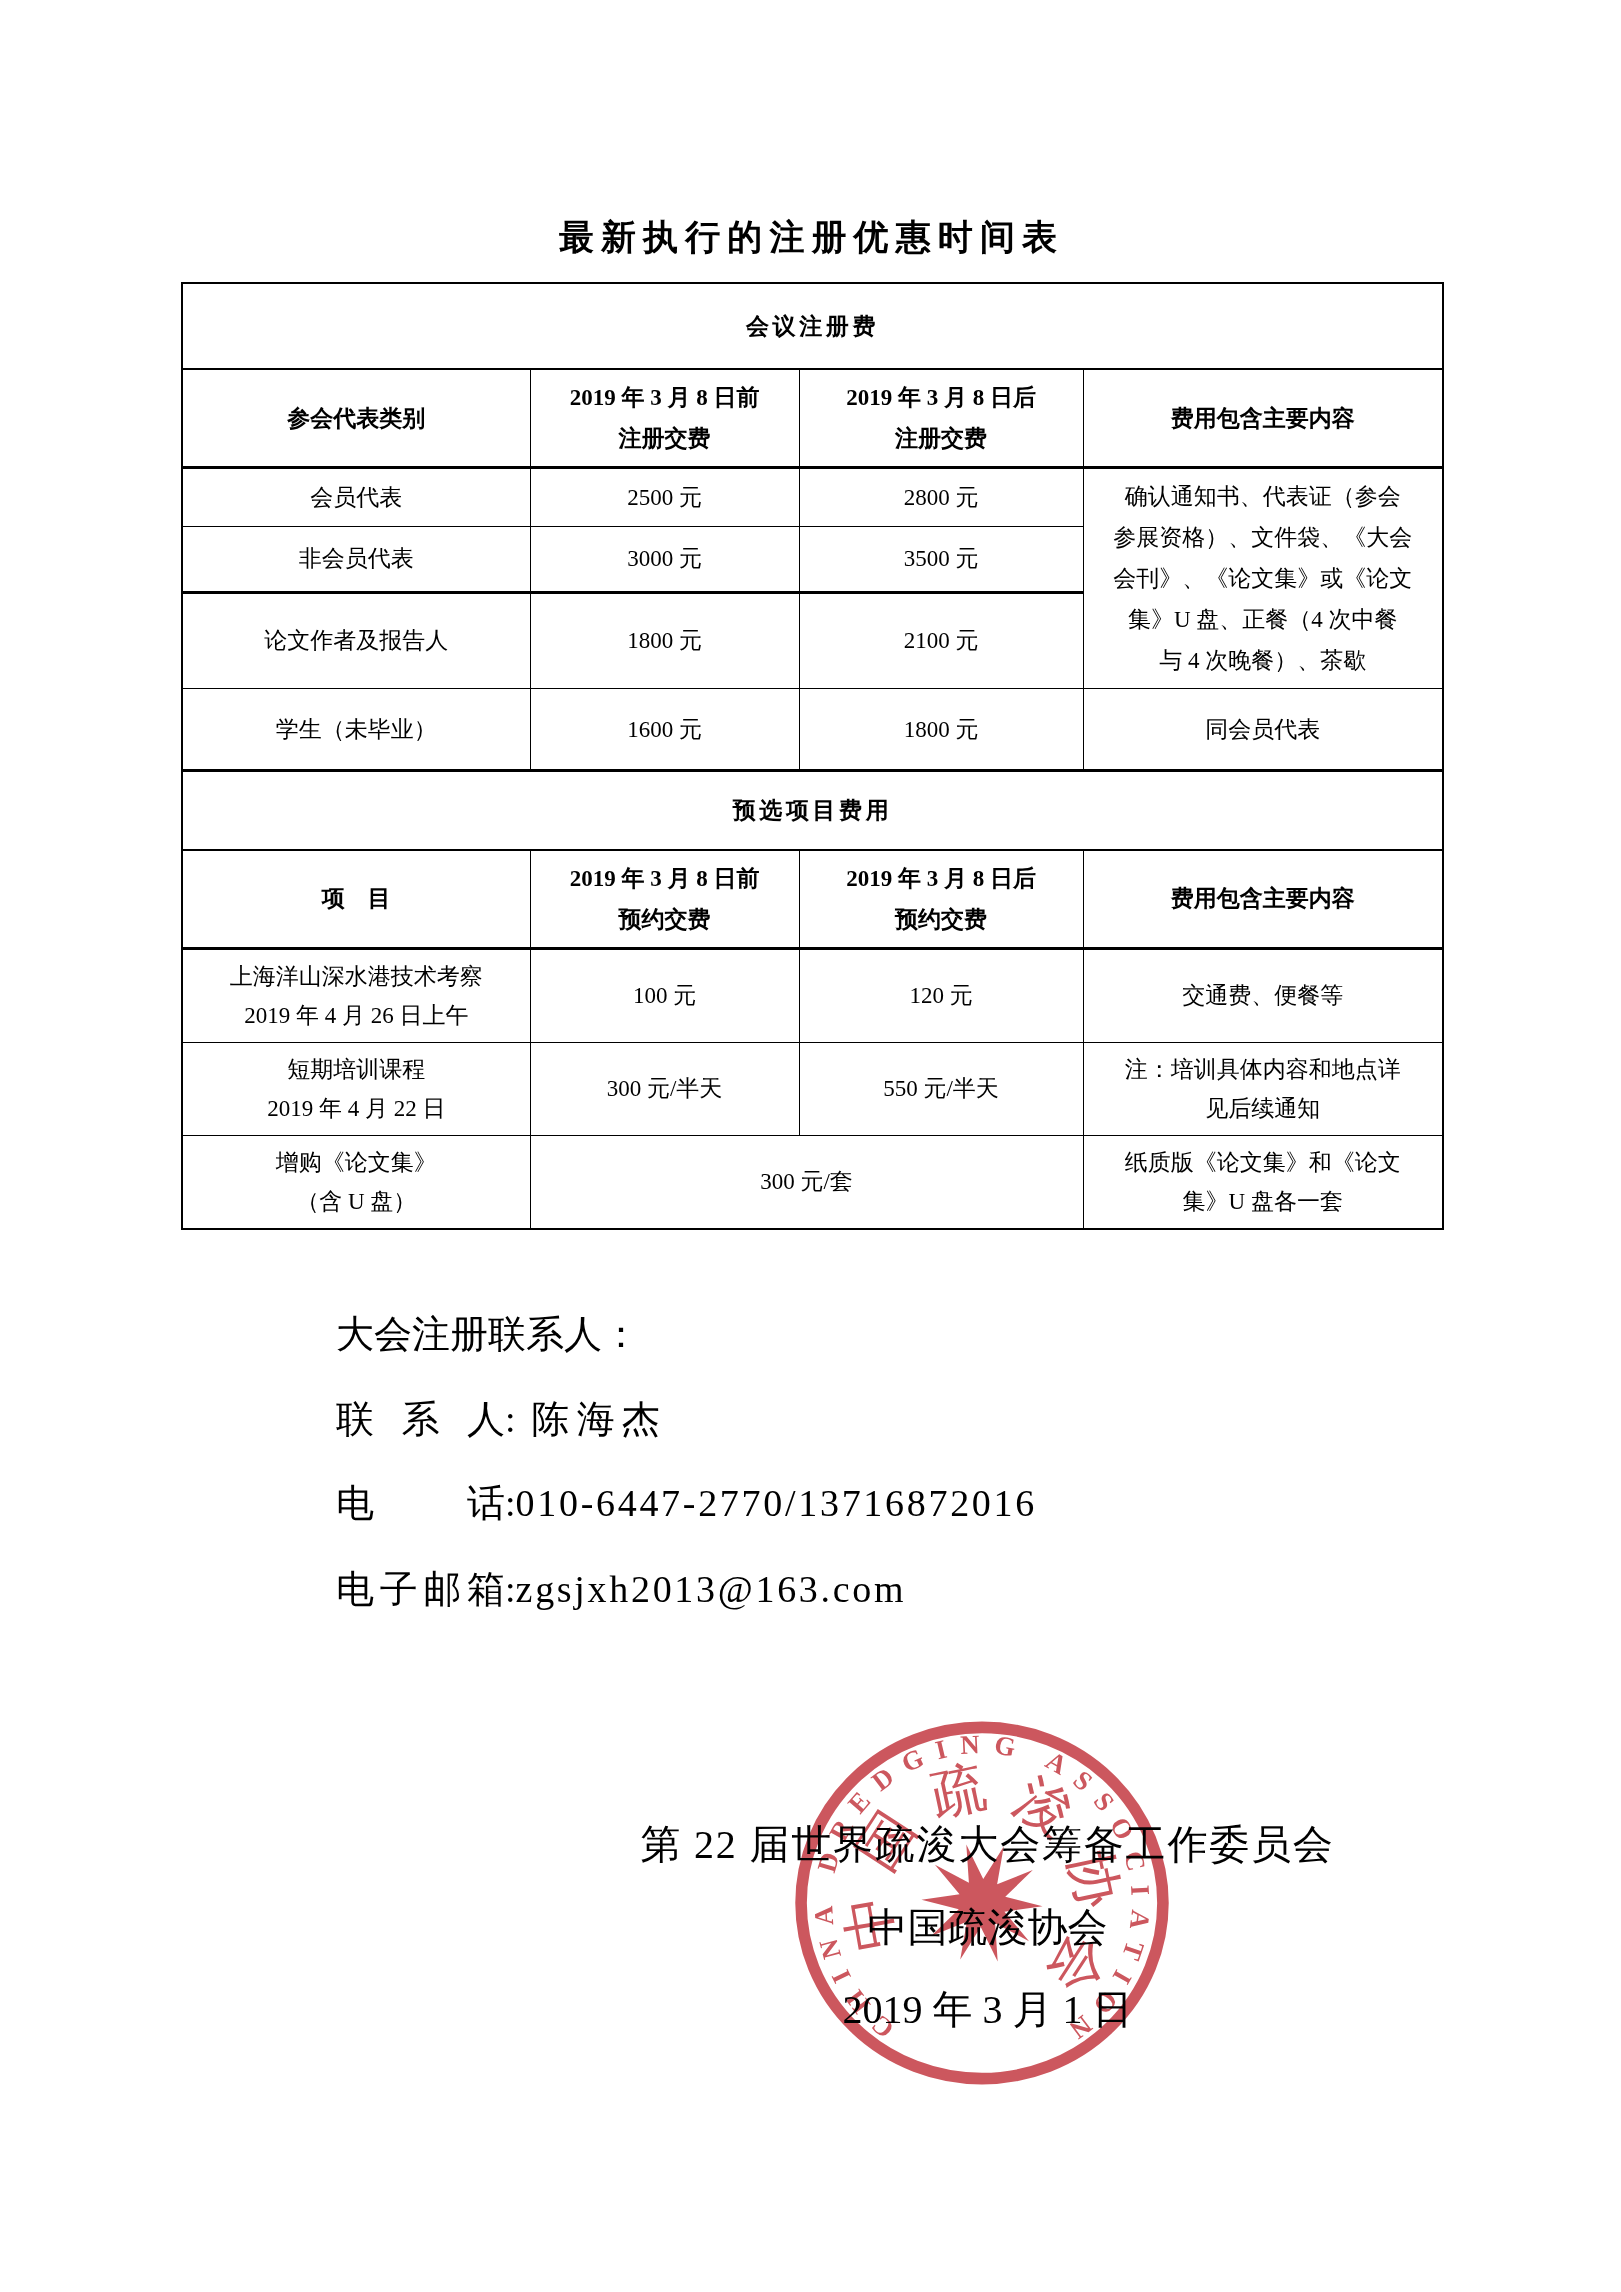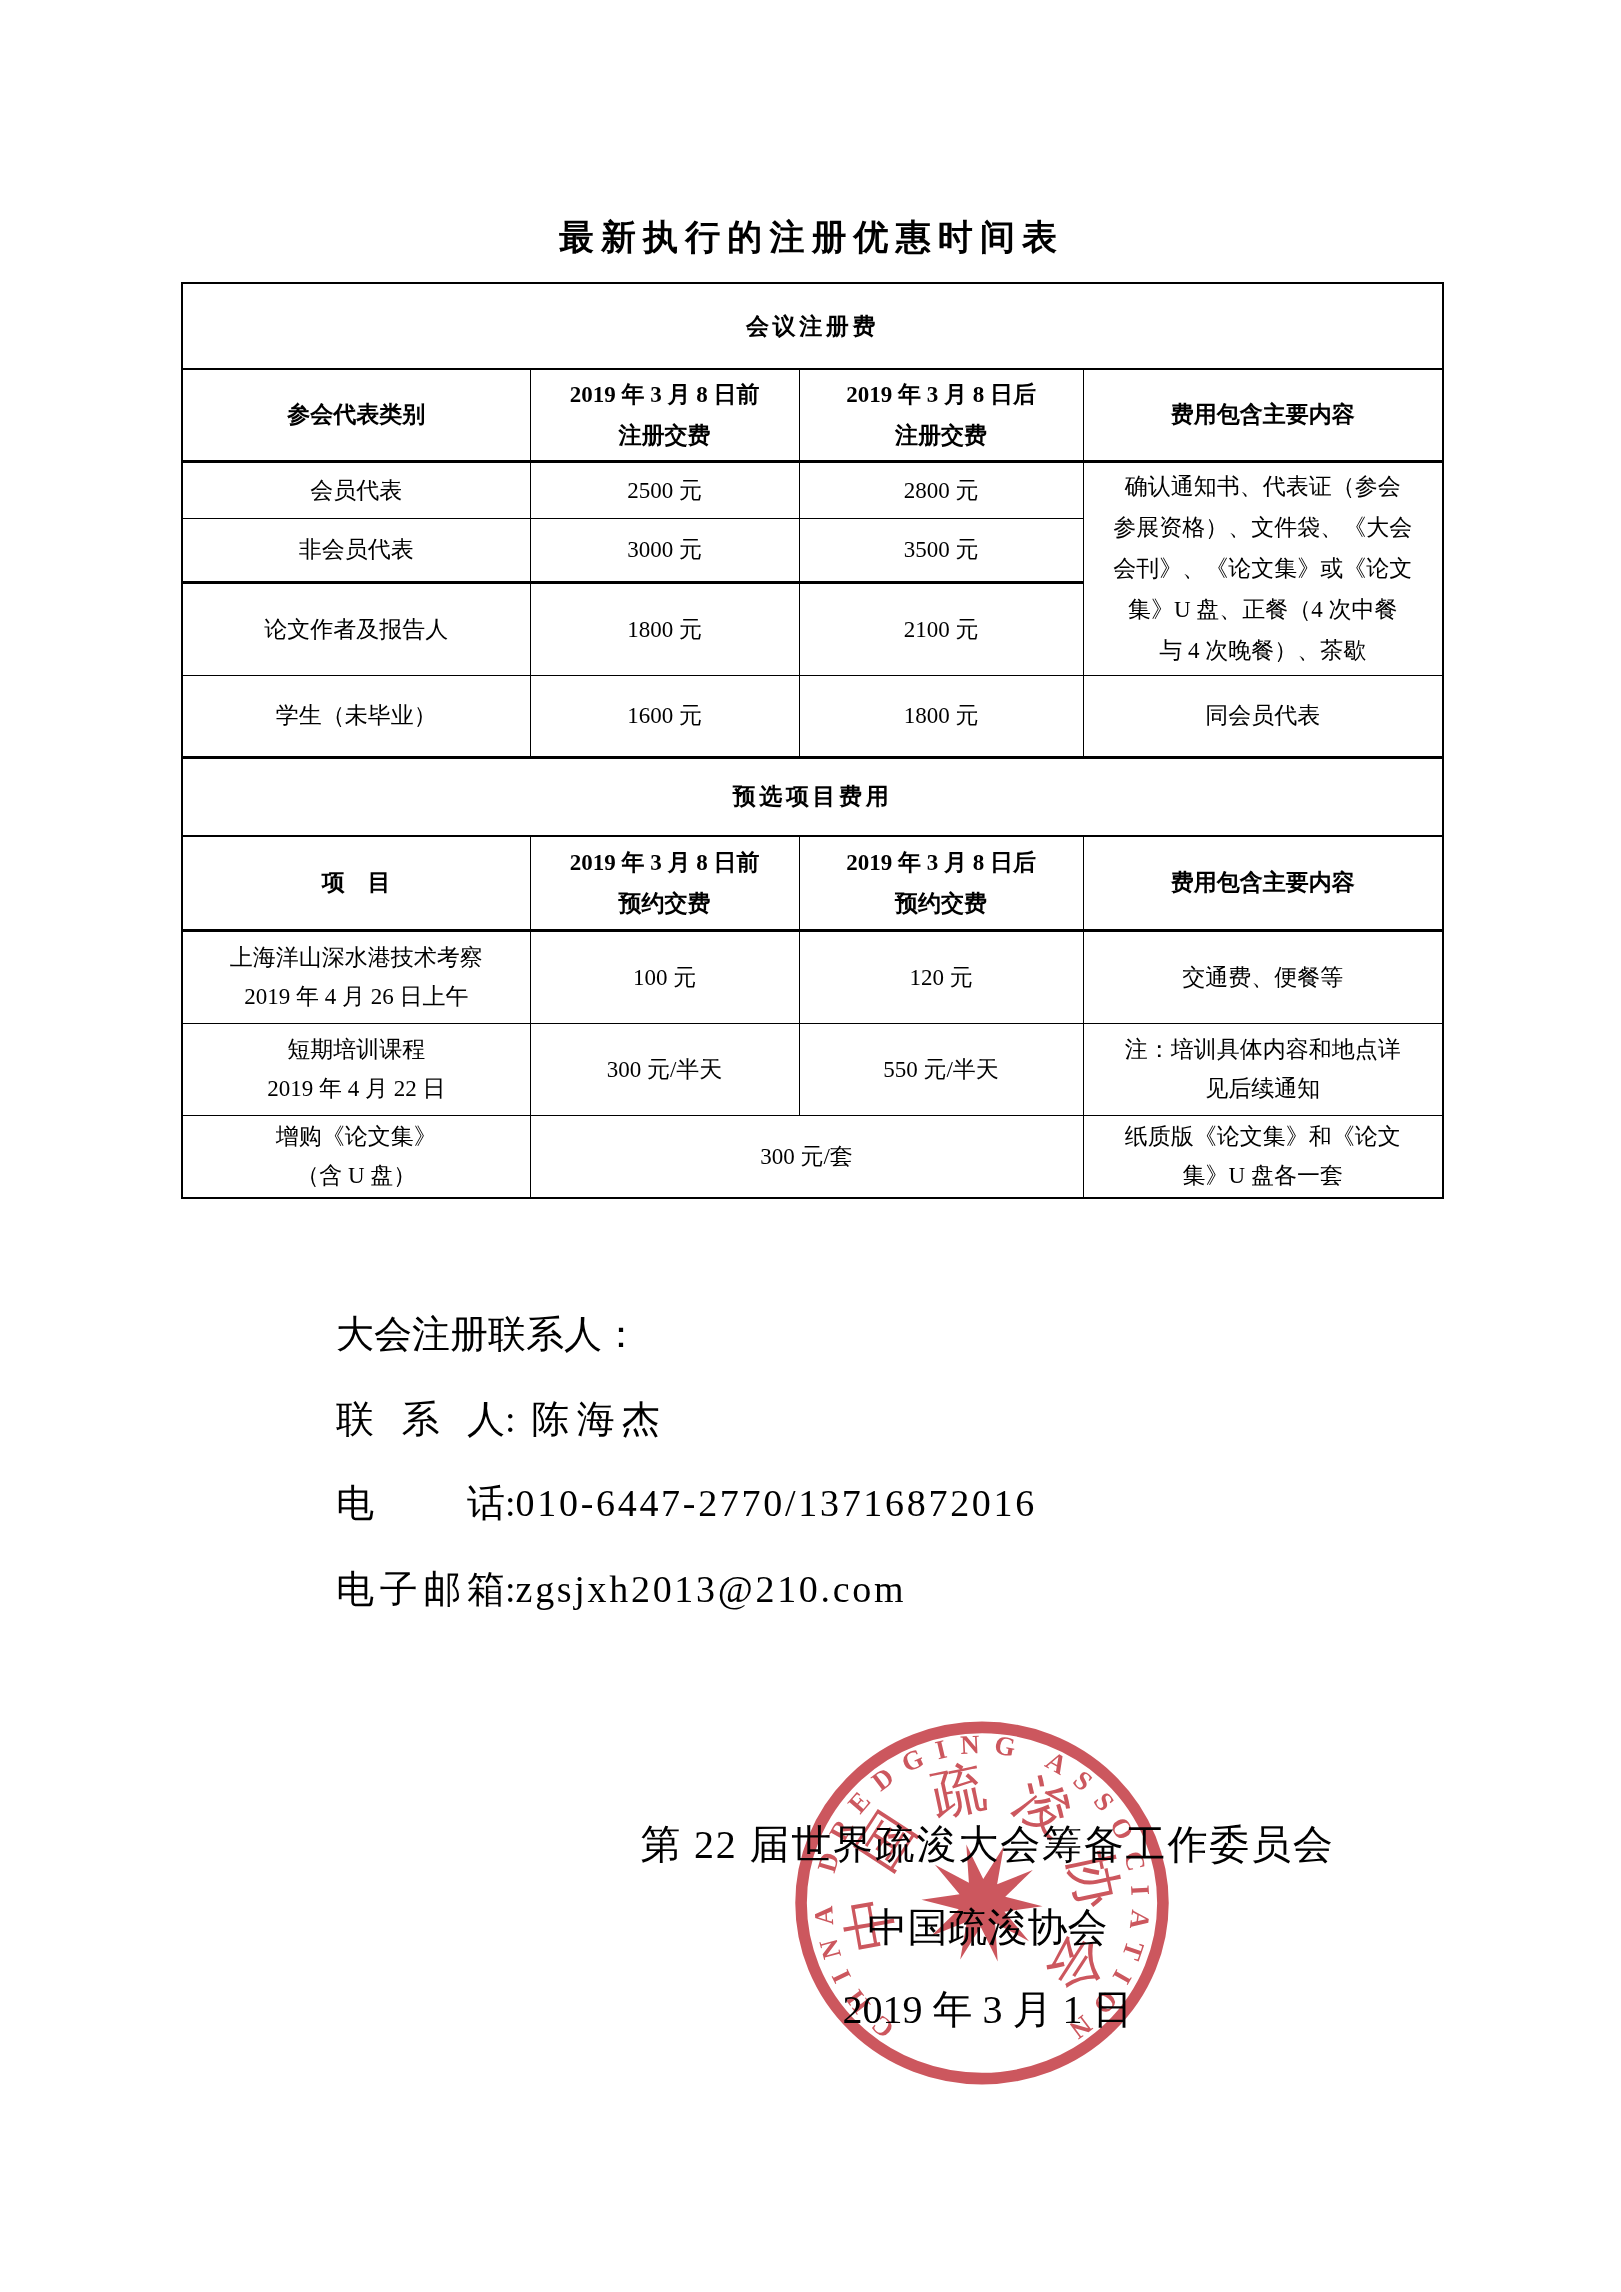--- a/index.html
+++ b/index.html
@@ -11,21 +11,21 @@
   .doc-title{
     position:absolute;left:181px;top:214px;width:1261px;text-align:center;
     font-size:35px;font-weight:bold;letter-spacing:7.1px;
   }
   table.fees{
     position:absolute;left:181px;top:282px;width:1261px;
     border-collapse:collapse;table-layout:fixed;border:2.7px solid #000;
   }
   table.fees td{
     border:1.8px solid #000;text-align:center;vertical-align:middle;
-    font-size:23px;line-height:41px;padding:0 9px;overflow:hidden;
+    font-size:23px;line-height:41px;padding:7px 9px;overflow:hidden;
   }
   td.section{font-size:28.5px;font-weight:bold;letter-spacing:3.6px;}
   td.hdr{font-weight:bold;}
   td.note{line-height:42px;}
   .bb3{border-bottom-width:2.7px !important;}
   .bb4{border-bottom-width:3.6px !important;}
   .contact{position:absolute;left:0;top:0;width:1622px;height:0;}
   .c-line{position:absolute;left:336px;font-size:38px;line-height:48px;white-space:nowrap;}
   .spread{
     display:inline-block;width:169px;text-align:justify;text-align-last:justify;
@@ -126,21 +126,21 @@
 
 <div class="contact">
   <div class="c-line" style="top:1310px">大会注册联系人：</div>
   <div class="c-line" style="top:1395px">
     <span class="spread">联系人</span><span>:</span><span class="name-val">陈海杰</span>
   </div>
   <div class="c-line" style="top:1479px">
     <span class="spread">电话</span><span>:</span><span class="val">010-6447-2770/13716872016</span>
   </div>
   <div class="c-line" style="top:1565px">
-    <span class="spread">电子邮箱</span><span>:</span><span class="val">zgsjxh2013@210.com</span>
+    <span class="spread">电子邮箱</span><span>:</span><span class="val">zgsjxh2013@163.com</span>
   </div>
 </div>
 
 <svg class="stamp" viewBox="0 0 460 460">
   <g transform="translate(230,230)" opacity="0.85">
     <ellipse cx="0" cy="0" rx="203" ry="197" fill="none" stroke-width="13" stroke="#c43a42"></ellipse>
     <path id="ringPath" d="M -96.4 137.6 A 168 168 0 1 1 29.2 165.4" fill="none"></path>
     <text font-size="30" font-weight="bold" letter-spacing="10" fill="#c43a42">
       <textPath href="#ringPath" startOffset="0" textLength="860" lengthAdjust="spacing">CHINA DREDGING ASSOCIATION</textPath>
     </text>

